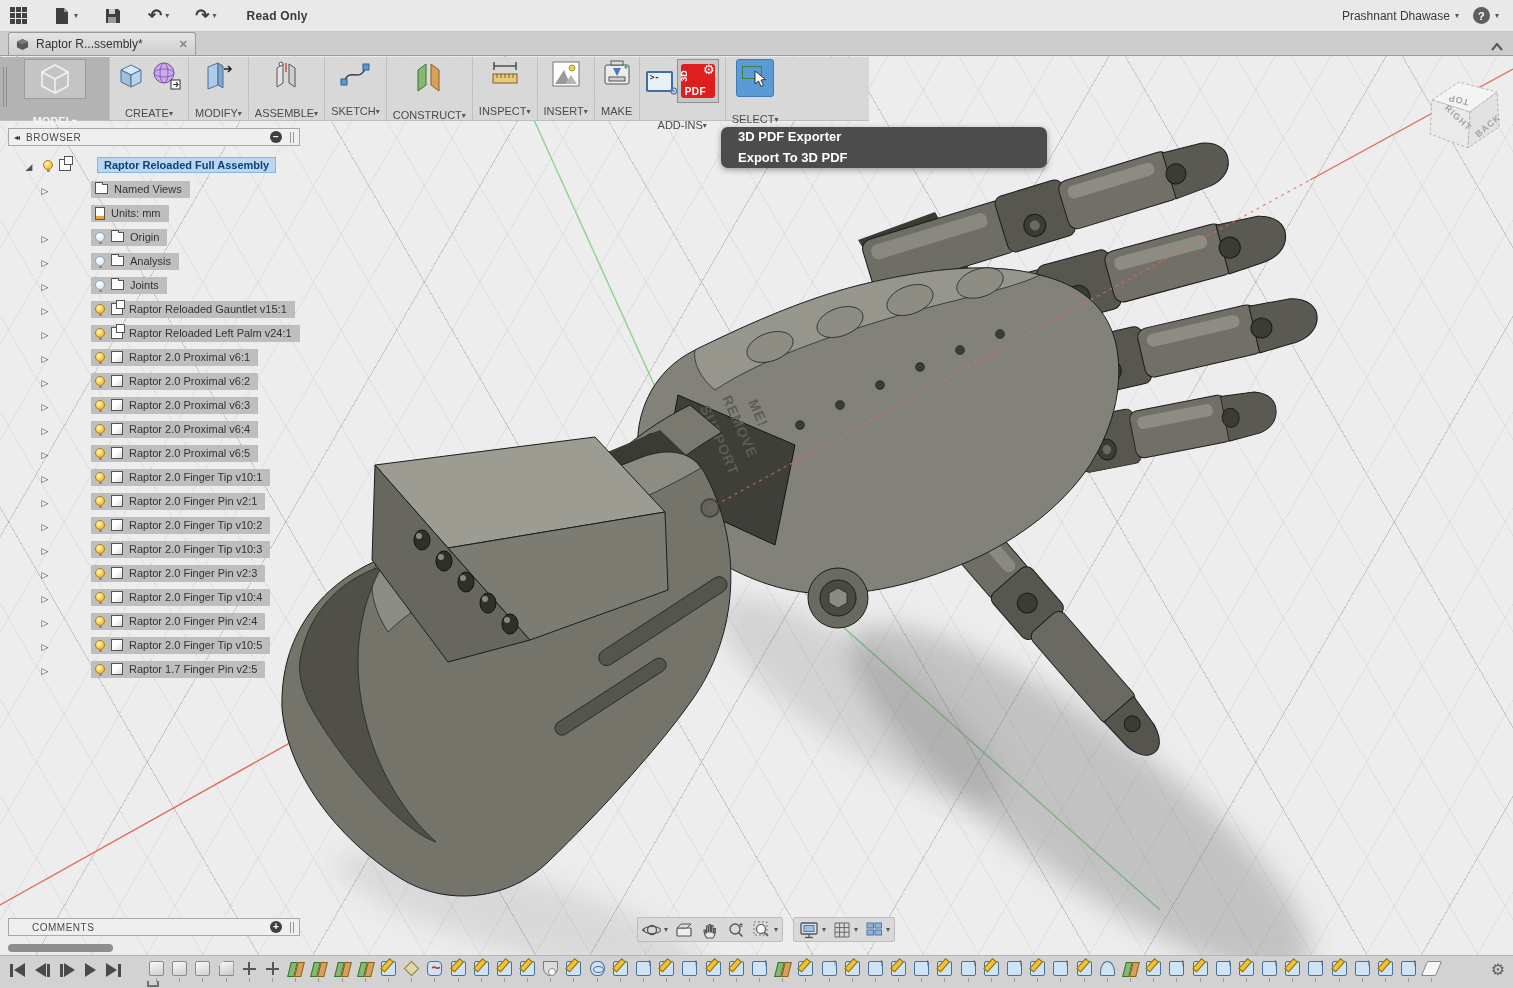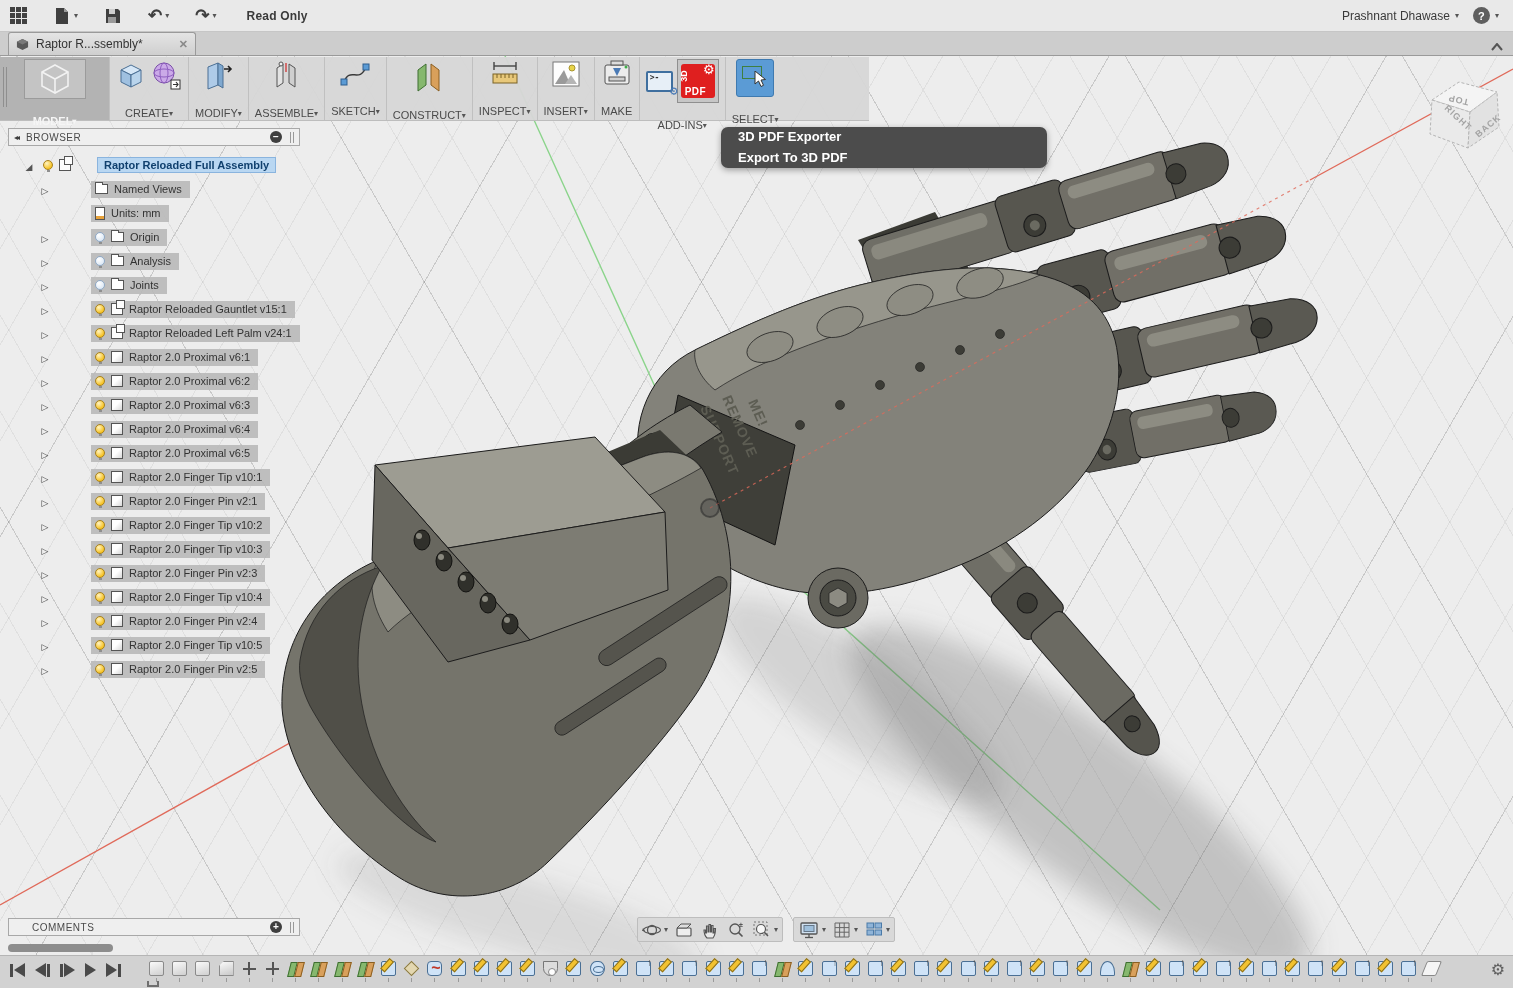--- a/index.html
+++ b/index.html
@@ -755,21 +755,21 @@
           <span class="ticon v-cube"></span>
           <span class="tlabel">Raptor 2.0 Finger Tip v10:5</span>
         </span>
       </div>
 
       <div class="trow v-l1">
         <span class="texp v-collapsed"></span>
         <span class="tpill v-gray">
           <span class="tbulb v-on"></span>
           <span class="ticon v-cube"></span>
-          <span class="tlabel">Raptor 2.0 Finger Pin v2:5</span>
+          <span class="tlabel">Raptor 1.7 Finger Pin v2:5</span>
         </span>
       </div>
     </div>
 </div>
 
 <div id="comments">
   <div class="panelhdr">
     <span class="ph-title" style="padding-left:18px;">COMMENTS</span>
     <span class="ph-circle">+</span>
     <span class="ph-grip"></span>

